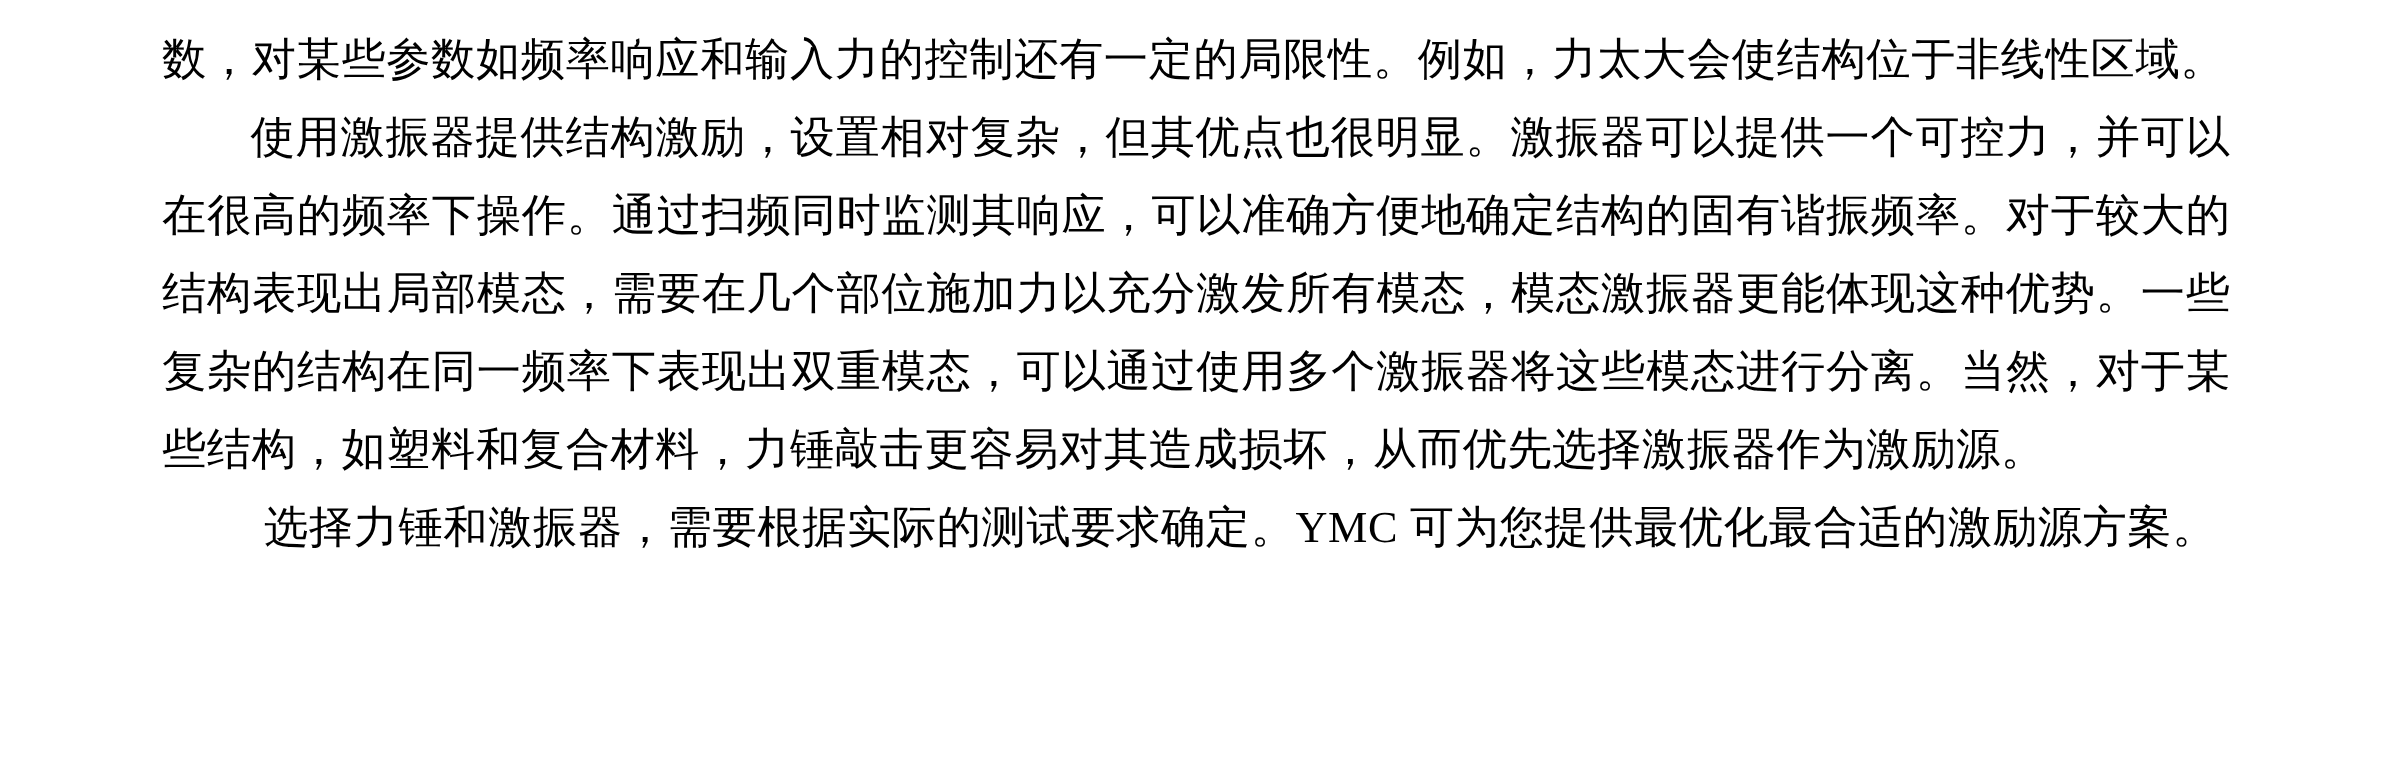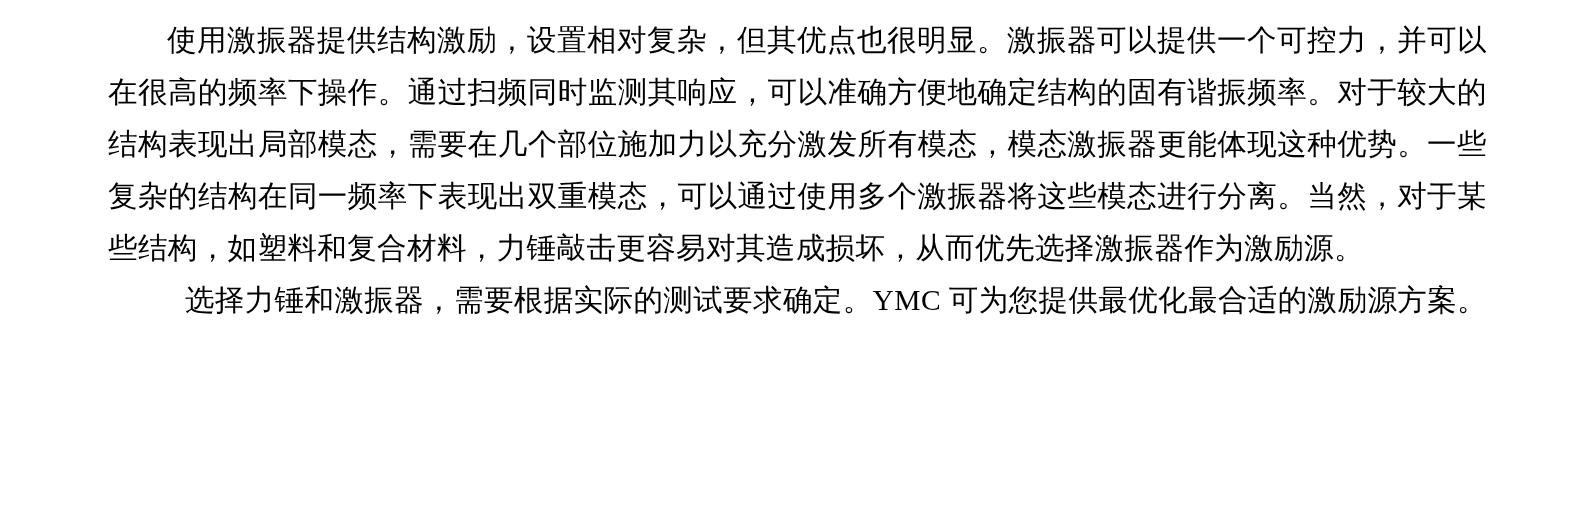--- a/index.html
+++ b/index.html
@@ -31,24 +31,25 @@
   p.para {
     margin: 0;
     padding: 0;
     text-align: justify;
     text-justify: inter-character;
   }
   p.indent {
     text-indent: 2em;
   }
   p.last {
-    text-align: right;
+    text-align: center;
   }
 </style>
 </head>
 <body>
 
 <div class="page">
   <div class="doc-body">
+    <p class="para">数，对某些参数如频率响应和输入力的控制还有一定的局限性。例如，力太大会使结构位于非线性区域。</p>
     <p class="para indent">使用激振器提供结构激励，设置相对复杂，但其优点也很明显。激振器可以提供一个可控力，并可以在很高的频率下操作。通过扫频同时监测其响应，可以准确方便地确定结构的固有谐振频率。对于较大的结构表现出局部模态，需要在几个部位施加力以充分激发所有模态，模态激振器更能体现这种优势。一些复杂的结构在同一频率下表现出双重模态，可以通过使用多个激振器将这些模态进行分离。当然，对于某些结构，如塑料和复合材料，力锤敲击更容易对其造成损坏，从而优先选择激振器作为激励源。</p>
     <p class="para indent last">选择力锤和激振器，需要根据实际的测试要求确定。YMC 可为您提供最优化最合适的激励源方案。</p>
   </div>
 </div>
 
 </body></html>

